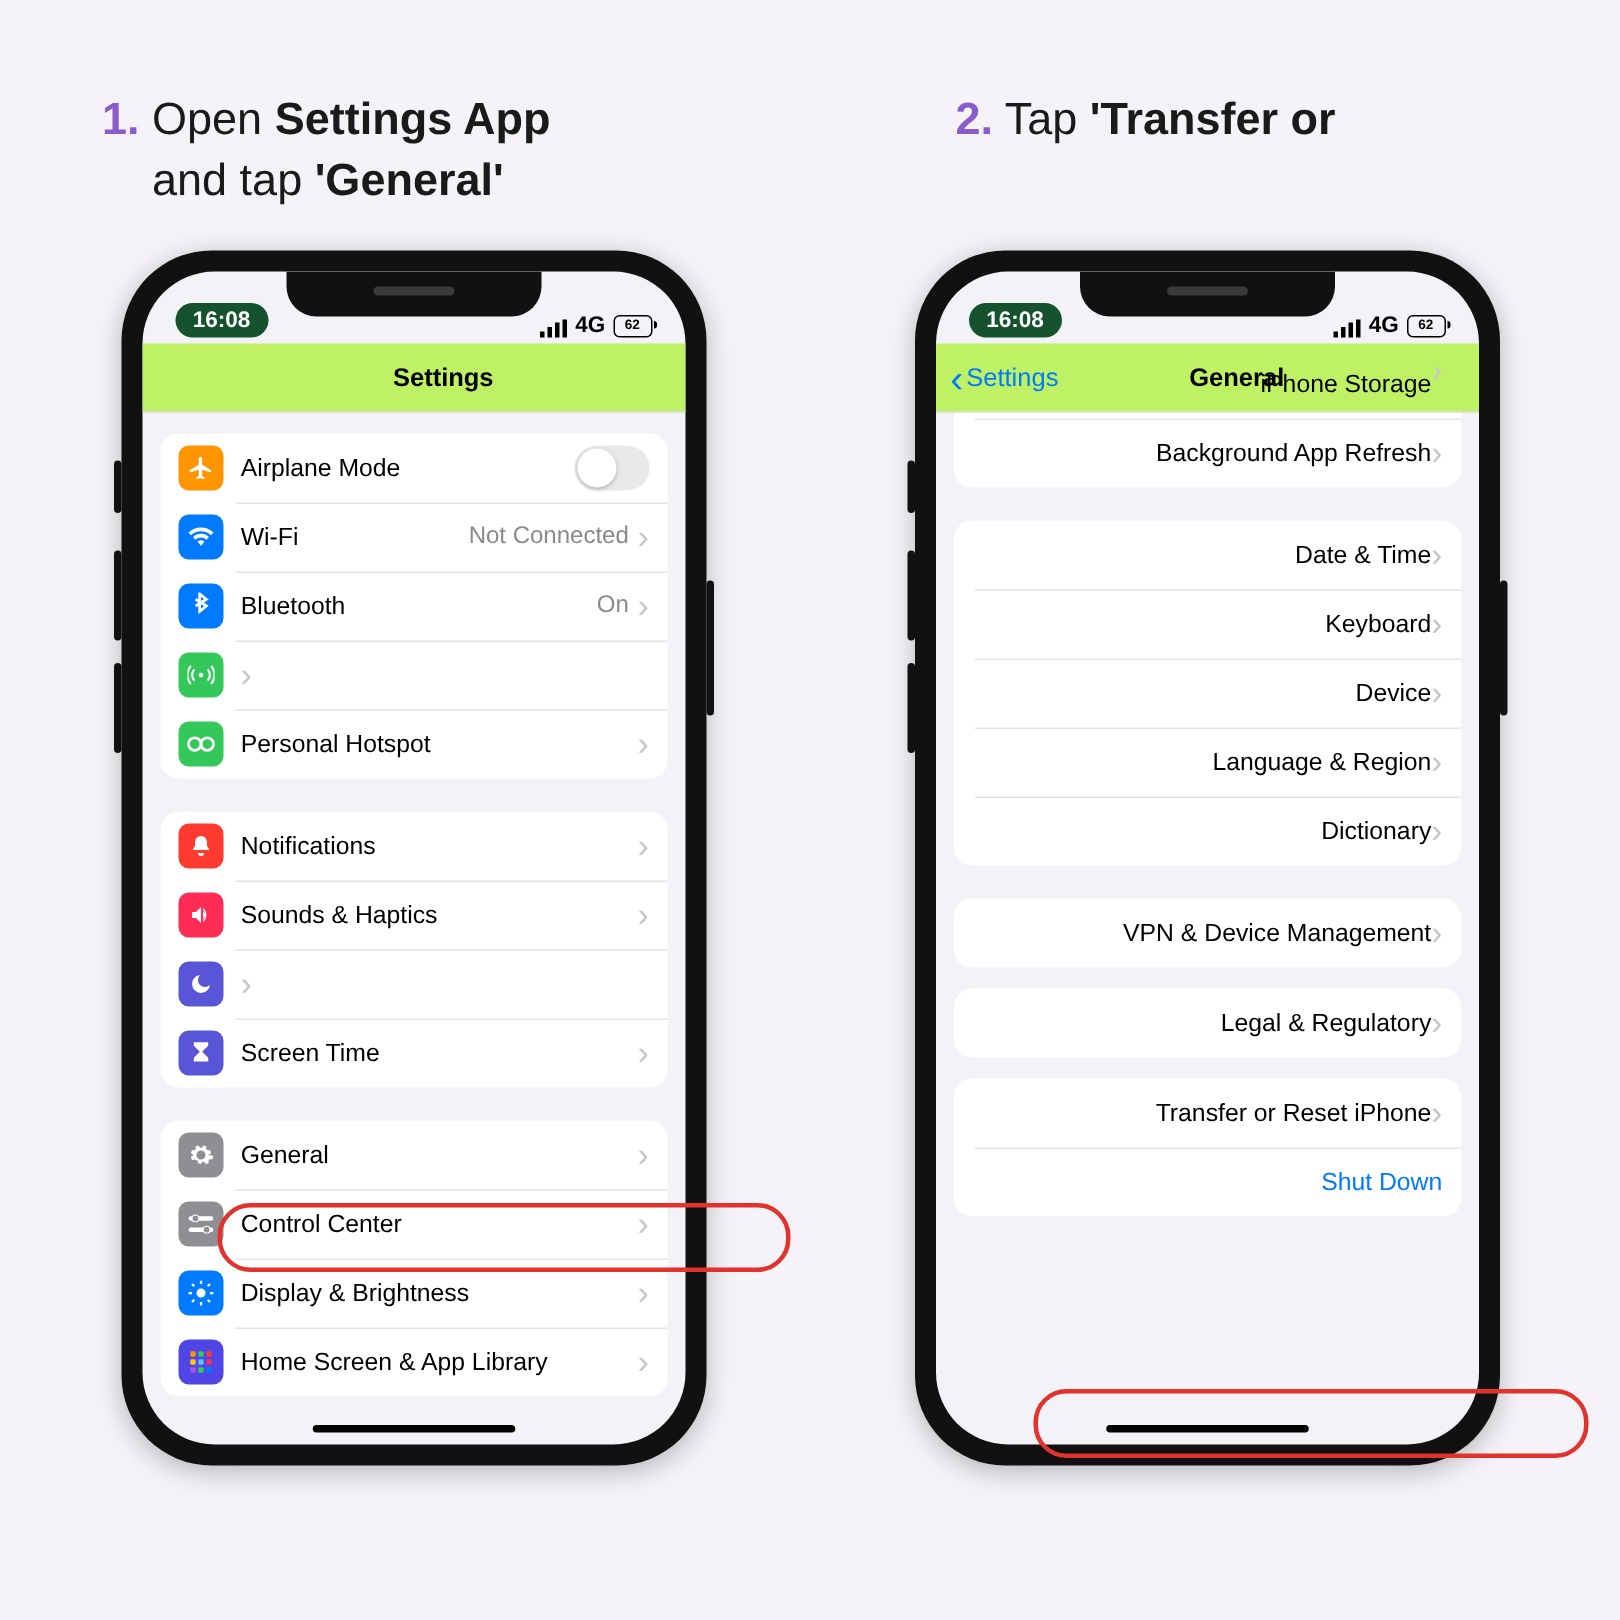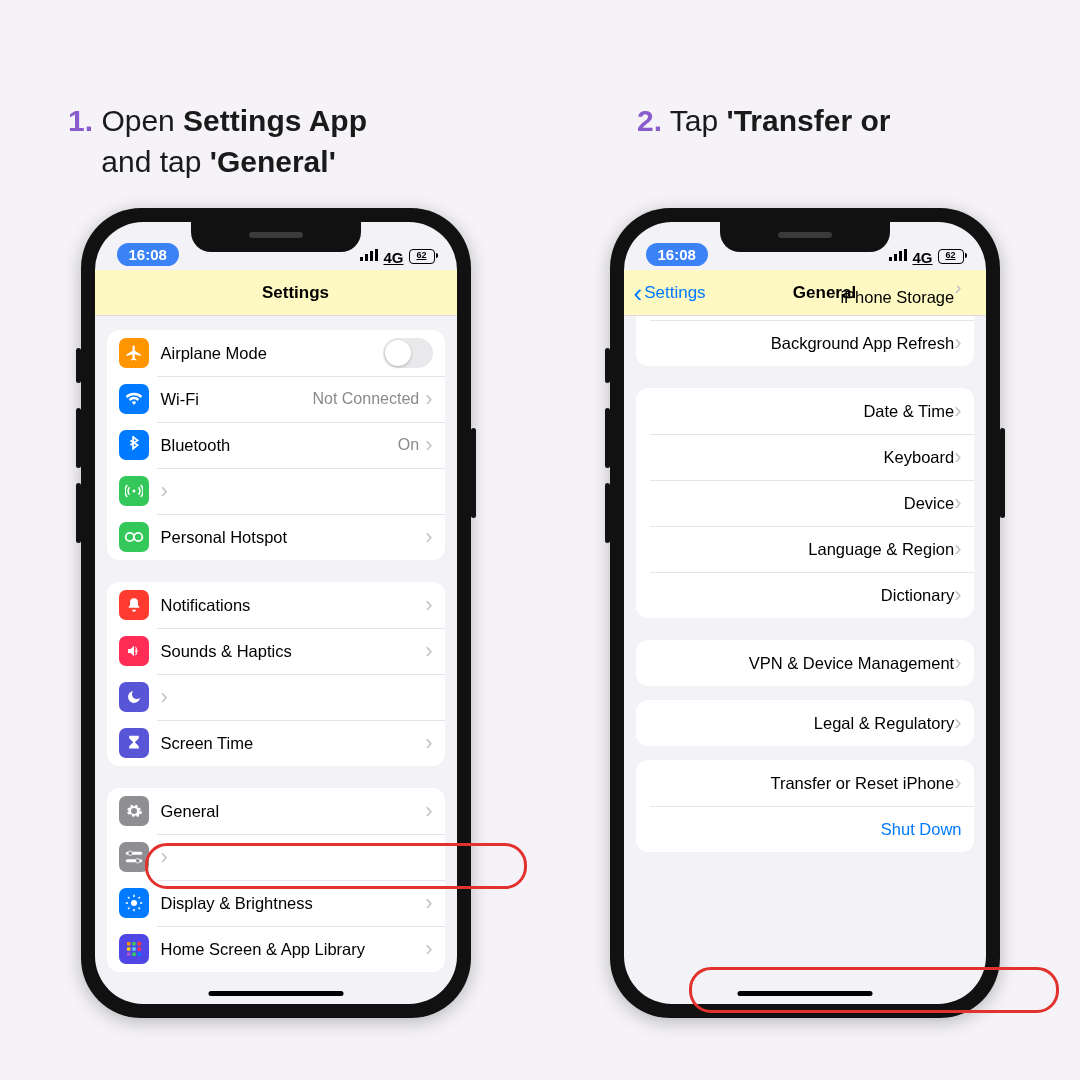--- a/index.html
+++ b/index.html
@@ -1,45 +1,45 @@
 <!DOCTYPE html>
 <html><head>
 <meta charset="utf-8">
 <style>
  *{box-sizing:border-box;margin:0;padding:0;font-family:-apple-system,"Helvetica Neue",Arial,sans-serif;}
  body{background:#f5f3f7;width:1080px;height:1080px;overflow:hidden;}
- .page{display:flex;gap:98px;justify-content:center;padding:60px 60px 0 60px;margin-top:41px;}
+ .page{display:flex;gap:98px;justify-content:center;padding:60px 60px 0 60px;}
  .col{width:440px;}
  .caption{font-size:30px;line-height:1.35;color:#1a1a1a;margin-bottom:26px;text-align:left;padding-left:8px;white-space:nowrap;}
  .step-num{color:#8a5bcc;font-weight:700;}
  .b{font-weight:700;}
  .col2 .caption{padding-left:48px;}
  
  .phone{width:390px;height:810px;margin:0 auto;background:#111;border-radius:60px;padding:14px;position:relative;box-shadow:0 4px 18px rgba(0,0,0,.25);}
  .side-btn{position:absolute;background:#111;border-radius:3px;}
  .sb1{left:-5px;top:140px;width:5px;height:35px;}
  .sb2{left:-5px;top:200px;width:5px;height:60px;}
  .sb3{left:-5px;top:275px;width:5px;height:60px;}
  .sb4{right:-5px;top:220px;width:5px;height:90px;}
  .screen{width:100%;height:100%;background:#f2f2f7;border-radius:48px;overflow:hidden;position:relative;}
  .notch{position:absolute;top:0;left:50%;transform:translateX(-50%);width:170px;height:30px;background:#111;border-radius:0 0 20px 20px;z-index:20;}
  .notch:before{content:"";position:absolute;top:10px;left:50%;transform:translateX(-50%);width:54px;height:6px;background:#3a3a3a;border-radius:4px;}
  .home-ind{position:absolute;bottom:8px;left:50%;transform:translateX(-50%);width:135px;height:5px;background:#000;border-radius:4px;z-index:20;}
  .status{height:48px;display:flex;justify-content:space-between;align-items:flex-end;padding:0 22px 4px 22px;font-size:15px;font-weight:600;}
- .time{background:#3b82f6;color:#fff;border-radius:14px;padding:3px 12px;font-weight:700;}
- .sr{display:flex;align-items:flex-start;gap:5px;font-weight:600;text-decoration:underline;}
+ .time{background:#14532d;color:#fff;border-radius:14px;padding:3px 12px;font-weight:700;}
+ .sr{display:flex;align-items:flex-end;gap:5px;font-weight:600;}
  .sig,.batt{display:inline-block;}
  .sig{width:18px;height:12px;background:
    linear-gradient(#000,#000) 0 8px/3px 4px no-repeat,
    linear-gradient(#000,#000) 5px 5px/3px 7px no-repeat,
    linear-gradient(#000,#000) 10px 2px/3px 10px no-repeat,
    linear-gradient(#000,#000) 15px 0/3px 12px no-repeat;}
  .batt{width:26px;height:15px;border:1.5px solid #000;border-radius:4px;position:relative;font-size:9px;line-height:10px;text-align:center;font-weight:700;}
  .batt:after{content:"";position:absolute;right:-4px;top:3px;width:2px;height:5px;background:#000;border-radius:0 2px 2px 0;}
- .navbar{height:46px;background:#fef9c3;border-bottom:1px solid #dcdce0;display:flex;align-items:center;justify-content:center;position:relative;padding-left:40px;}
+ .navbar{height:46px;background:#bef264;border-bottom:1px solid #dcdce0;display:flex;align-items:center;justify-content:center;position:relative;padding-left:40px;}
  .navtitle{font-weight:700;font-size:17px;}
  .back{position:absolute;left:10px;color:#007aff;font-size:17px;display:flex;align-items:center;gap:2px;}
  .back .chev{font-size:26px;line-height:0;font-weight:400;}
  .content{height:calc(100% - 94px);overflow:hidden;padding:0 10px 0 10px;}
  .grp{background:#fff;border-radius:12px;margin:14px 2px 22px 2px;overflow:hidden;}
  .grp.mt0{margin-top:0;border-top-left-radius:0;border-top-right-radius:0;}
  .grp.tight{margin-bottom:14px;}
  .row{display:flex;align-items:center;height:46px;padding:0 12px 0 12px;position:relative;}
  .row + .row:before{content:"";position:absolute;top:0;right:0;height:1px;background:#e4e4e8;}
  .rowL + .row:before, .rowL ~ .row:before{left:50px;}
@@ -192,20 +192,21 @@
       </div>
       <div class="row rowL">
        <span class="ic" style="background:#8e8e93">
                   <svg width="18" height="14" viewBox="0 0 24 18" fill="#fff">
                     <rect x="1" y="2" width="22" height="4" rx="2"></rect>
                     <rect x="1" y="12" width="22" height="4" rx="2"></rect>
                     <circle cx="7" cy="4" r="3" fill="#8e8e93" stroke="#fff"></circle>
                     <circle cx="17" cy="14" r="3" fill="#8e8e93" stroke="#fff"></circle>
                   </svg>
                 </span>
+       <span class="label">Control Center</span>
        <span class="chevr">›</span>
       </div>
       <div class="row rowL">
        <span class="ic" style="background:#007aff">
                   <svg width="18" height="18" viewBox="0 0 24 24" fill="#fff">
                     <circle cx="12" cy="12" r="4"></circle>
                     <g stroke="#fff" stroke-width="2">
                       <line x1="12" y1="1" x2="12" y2="4"></line>
                       <line x1="12" y1="20" x2="12" y2="23"></line>
                       <line x1="1" y1="12" x2="4" y2="12"></line>

